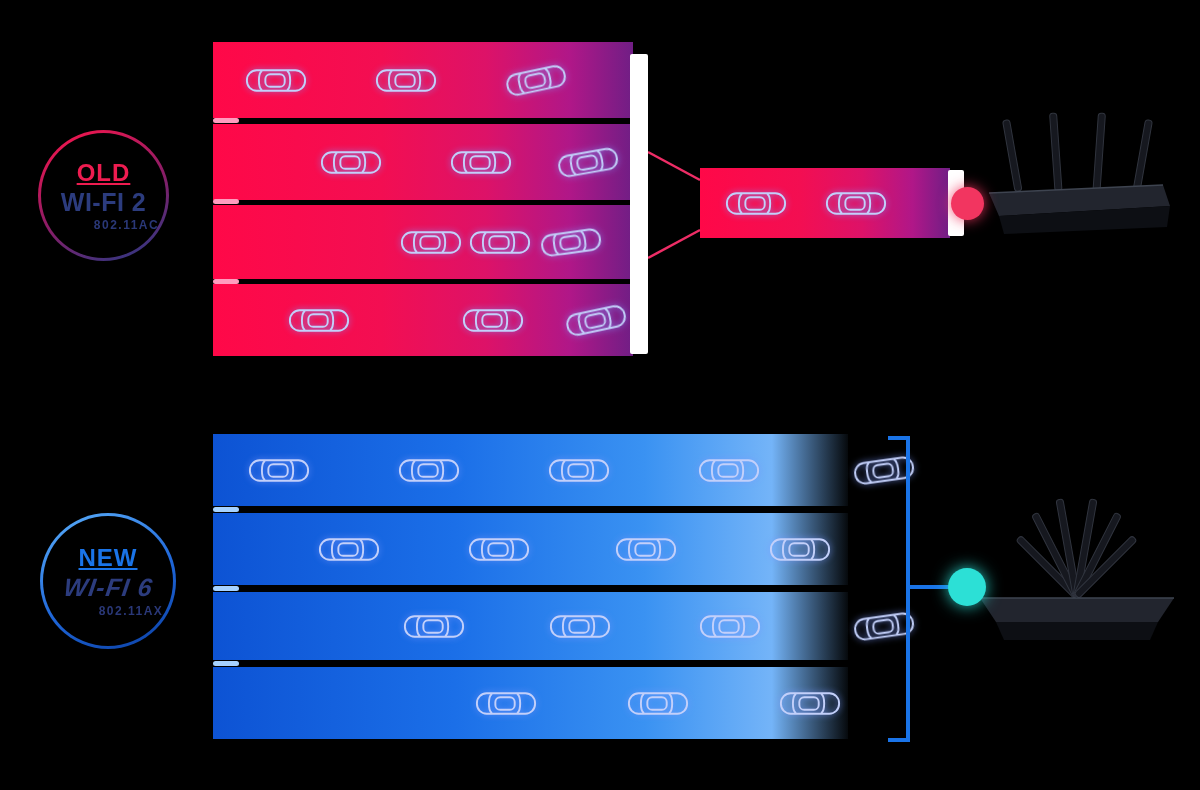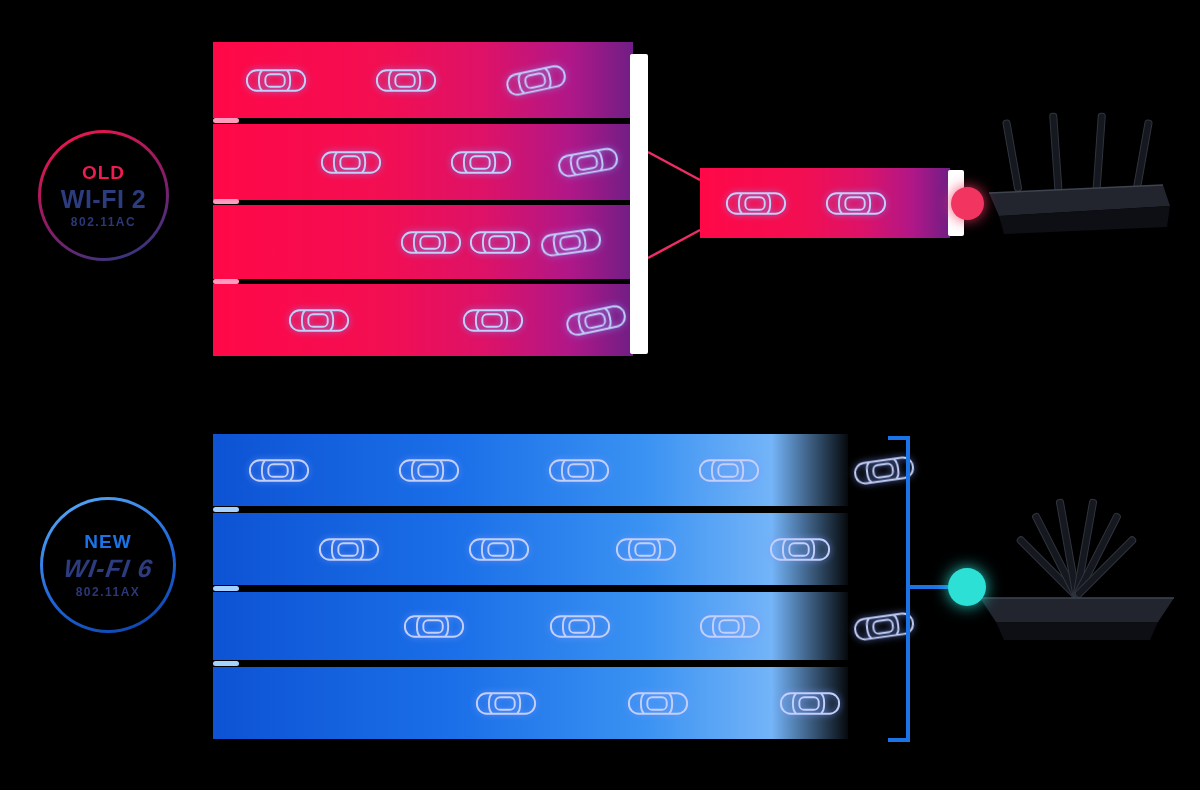--- a/index.html
+++ b/index.html
@@ -9,28 +9,28 @@
   }
   
   .badge{
     position:absolute;border-radius:50%;
     display:flex;flex-direction:column;align-items:center;justify-content:center;
     border:3px solid transparent;text-align:center;z-index:2;
     background:linear-gradient(#000,#000) padding-box, var(--ring) border-box;
   }
   #wifi5-badge{left:38px;top:130px;width:125px;height:125px;
     --ring:linear-gradient(155deg,#f0164e 8%,#8c1c66 52%,#223b86 100%);}
-  #wifi6-badge{left:40px;top:497px;width:130px;height:130px;
+  #wifi6-badge{left:40px;top:513px;width:130px;height:130px;
     --ring:linear-gradient(155deg,#57aaf8 5%,#1f66d8 55%,#0b3fa2 100%);}
-  .badge-tag{font-size:19px;font-weight:700;letter-spacing:1px;}
+  .badge-tag{font-size:24px;font-weight:700;letter-spacing:1px;text-decoration:underline;}
   #wifi5-badge .badge-tag{color:var(--wifi5-accent,#ee1c50);}
   #wifi6-badge .badge-tag{color:var(--wifi6-accent,#1a74e8);}
   .badge-title{font-size:25px;font-weight:700;color:#2c3c7e;letter-spacing:.5px;line-height:1.15;margin-top:1px;}
   #wifi6-badge .badge-title{font-style:italic;transform:skewX(-8deg);letter-spacing:1px;}
-  .badge-sub{font-size:12px;font-weight:700;color:#2a3878;letter-spacing:1.5px;margin-top:2px;}
+  .badge-sub{font-size:12px;font-weight:700;color:#2a3878;letter-spacing:1.5px;margin-top:2px;padding-left:46px;}
   
   .lane{position:absolute;z-index:1;}
   .lane-old{background:linear-gradient(90deg,#ff0848 0%,#f30e52 40%,#dd1268 65%,#b01788 85%,#701e85 100%);}
   .lane-new{background:linear-gradient(90deg,#0d53d4 0%,#1b6fe8 38%,#3a92f2 68%,#74b4f8 88%,rgba(116,180,248,0.05) 100%);}
   .car{
     position:absolute;top:50%;width:62px;height:30px;
     color:var(--car-outline,#c3d0fa);
     filter:drop-shadow(0 0 3px rgba(120,150,255,0.85));
     z-index:2;
   }

